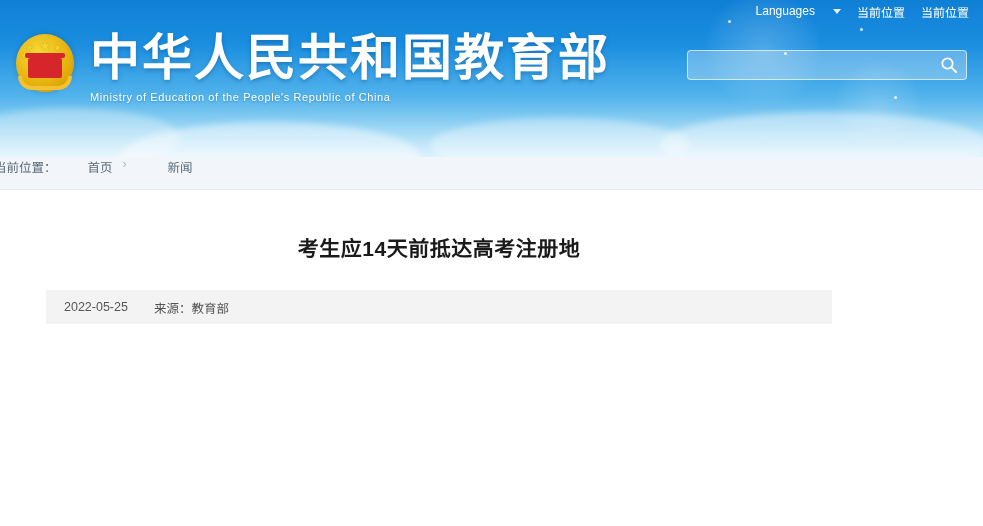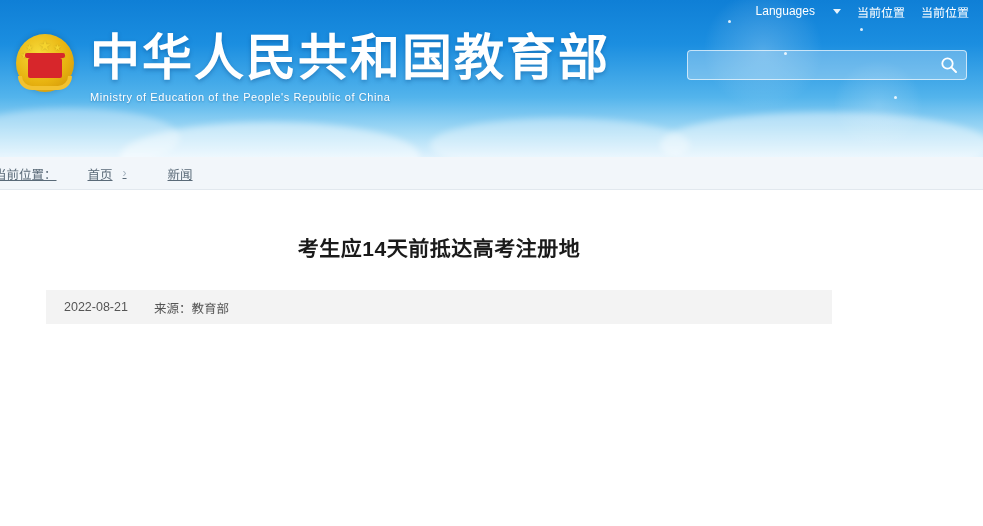--- a/index.html
+++ b/index.html
@@ -187,25 +187,23 @@
     cursor: pointer;
   }
 
   
   .breadcrumb {
     width: 983px;
     height: 33px;
     background: #f2f6fa;
     border-bottom: 1px solid #e2e8ee;
     display: flex;
-    align-items: center;
     font-size: 12.5px;
     color: #5a6a78;
     padding-left: 0;
-    text-decoration: underline;
   }
   .breadcrumb .bc-label { color: #5a6a78; margin-left: -6px; }
   .breadcrumb a { color: #5a6a78; text-decoration: none; margin-left: 31px; }
   .breadcrumb .sep {
     display: inline-block;
     margin: 0 10px;
     color: #a9b6c2;
     font-size: 12px;
   }
 
@@ -298,17 +296,17 @@
   <span class="bc-label">当前位置：</span>
   <a href="#">首页</a>
   <span class="sep">›</span>
   <a href="#">新闻</a>
 </div>
 
 <div class="article">
   <h1 class="article-title">考生应14天前抵达高考注册地</h1>
 
   <div class="meta-bar">
-    <span>2022-08-21</span>
+    <span>2022-05-25</span>
     <span>来源：教育部</span>
   </div>
 
 </div>
 
 </body></html>

